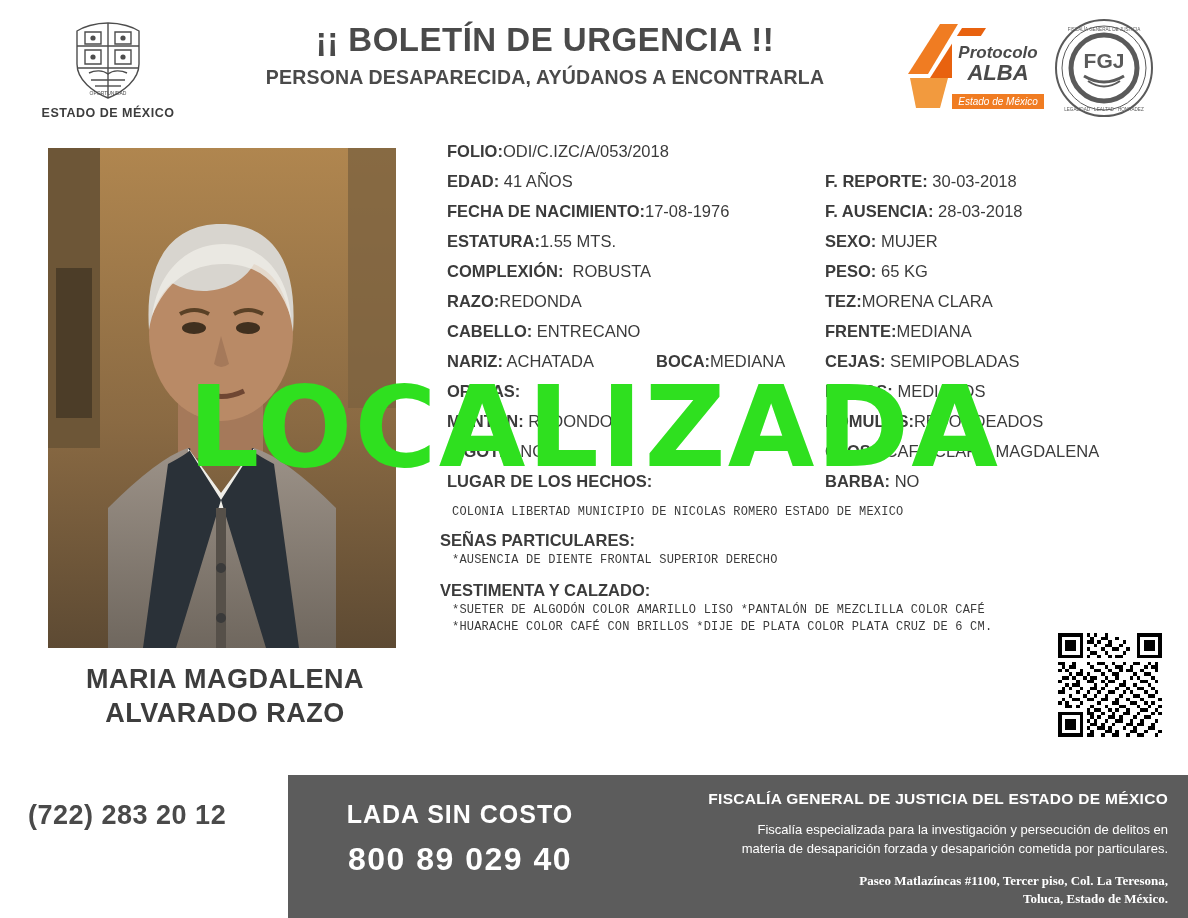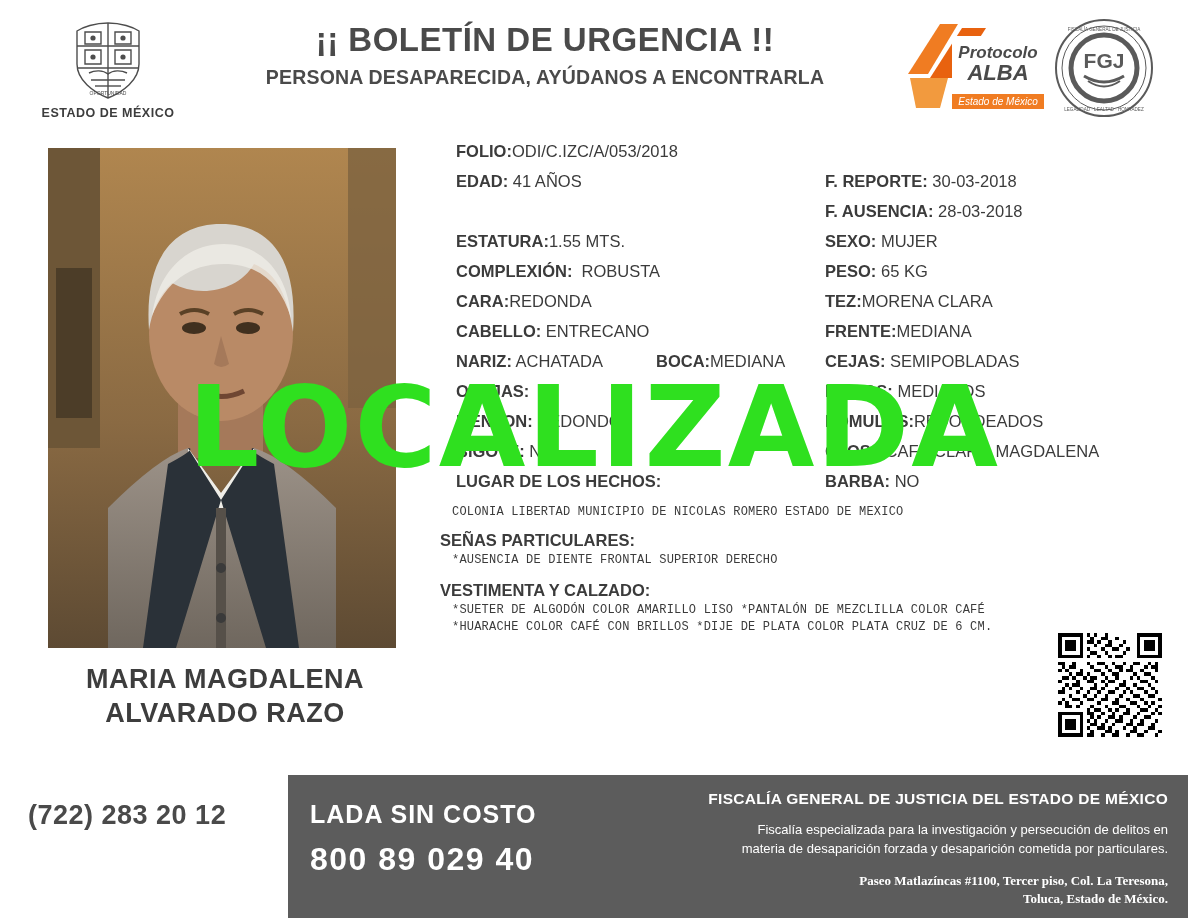--- a/index.html
+++ b/index.html
@@ -102,21 +102,21 @@
     left: 440px; top: 142px;
     width: 720px;
   }
   .row {
     position: relative;
     height: 30px;
     font-size: 16.5px;
   }
   .lbl { font-weight: bold; color: #3b3b3b; }
   .val { color: #3b3b3b; }
-  .col-l { position: absolute; left: 16px; white-space: nowrap; }
+  .col-l { position: absolute; left: 7px; white-space: nowrap; }
   .col-r { position: absolute; left: 385px; white-space: nowrap; }
   .col-mid { position: absolute; left: 216px; white-space: nowrap; text-align: right; }
 
   .block { margin-top: 2px; }
   .block-title { font-size: 16.5px; font-weight: bold; }
   .block-line { font-size: 12px; padding-left: 12px; margin-top: 3px; letter-spacing: 0.2px; font-family: Liberation Mono, monospace; }
 
   
   .watermark {
     position: absolute;
@@ -142,21 +142,21 @@
   .footer-bar {
     position: absolute;
     left: 288px; top: 775px;
     width: 900px; height: 143px;
     background: #5c5c5c;
   }
   .lada {
     position: absolute;
     left: 310px; top: 800px;
     width: 300px;
-    text-align: left;
+    text-align: center;
     color: #ffffff;
   }
   .lada-title {
     font-size: 25px;
     font-weight: bold;
     letter-spacing: 1px;
   }
   .lada-number {
     font-size: 32px;
     font-weight: bold;
@@ -327,35 +327,36 @@
   <div class="row">
     <span class="col-l"><span class="lbl">FOLIO:</span><span class="val">ODI/C.IZC/A/053/2018</span></span>
   </div>
 
   <div class="row">
     <span class="col-l"><span class="lbl">EDAD:</span> <span class="val">41 AÑOS</span></span>
     <span class="col-r"><span class="lbl">F. REPORTE:</span> <span class="val">30-03-2018</span></span>
   </div>
 
   <div class="row">
+    <span class="col-l"><span class="lbl">FECHA DE NACIMIENTO:</span><span class="val">17-08-1976</span></span>
     <span class="col-r"><span class="lbl">F. AUSENCIA:</span> <span class="val">28-03-2018</span></span>
   </div>
 
   <div class="row">
     <span class="col-l"><span class="lbl">ESTATURA:</span><span class="val">1.55 MTS.</span></span>
     <span class="col-r"><span class="lbl">SEXO:</span> <span class="val">MUJER</span></span>
   </div>
 
   <div class="row">
     <span class="col-l"><span class="lbl">COMPLEXIÓN:</span>&nbsp; <span class="val">ROBUSTA</span></span>
     <span class="col-r"><span class="lbl">PESO:</span> <span class="val">65 KG</span></span>
   </div>
 
   <div class="row">
-    <span class="col-l"><span class="lbl">CARA:</span><span class="val">REDONDA</span></span>
+    <span class="col-l"><span class="lbl">RAZO:</span><span class="val">REDONDA</span></span>
     <span class="col-r"><span class="lbl">TEZ:</span><span class="val">MORENA CLARA</span></span>
   </div>
 
   <div class="row">
     <span class="col-l"><span class="lbl">CABELLO:</span> <span class="val">ENTRECANO</span></span>
     <span class="col-r"><span class="lbl">FRENTE:</span><span class="val">MEDIANA</span></span>
   </div>
 
   <div class="row">
     <span class="col-l"><span class="lbl">NARIZ:</span> <span class="val">ACHATADA</span></span>

